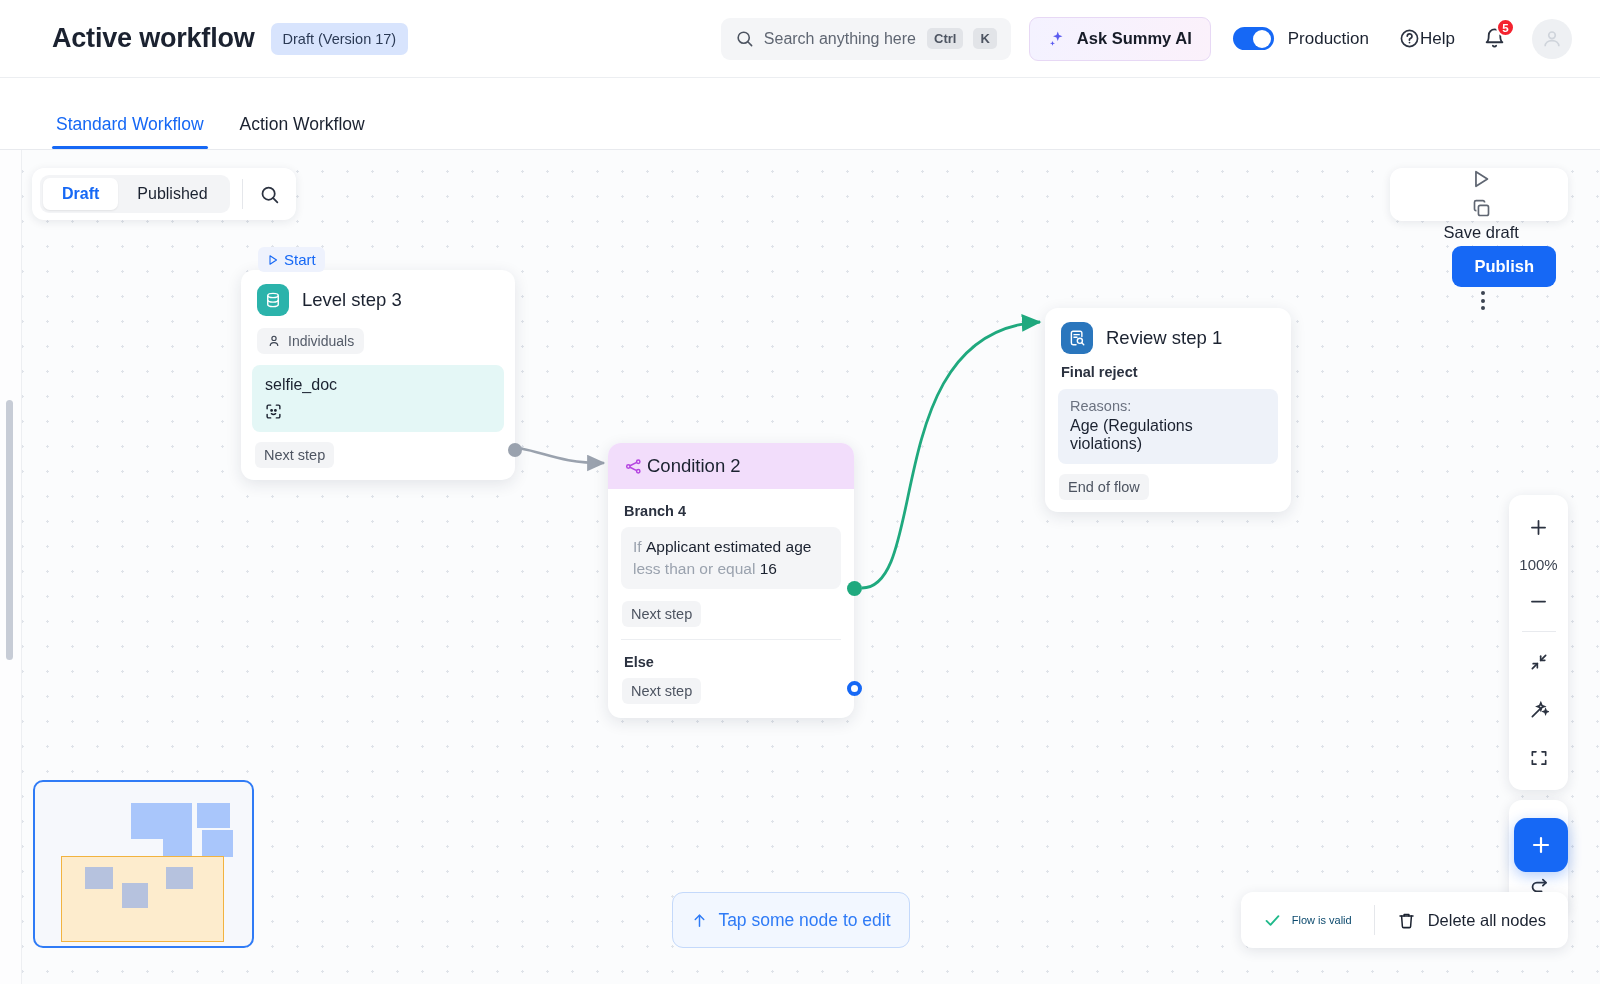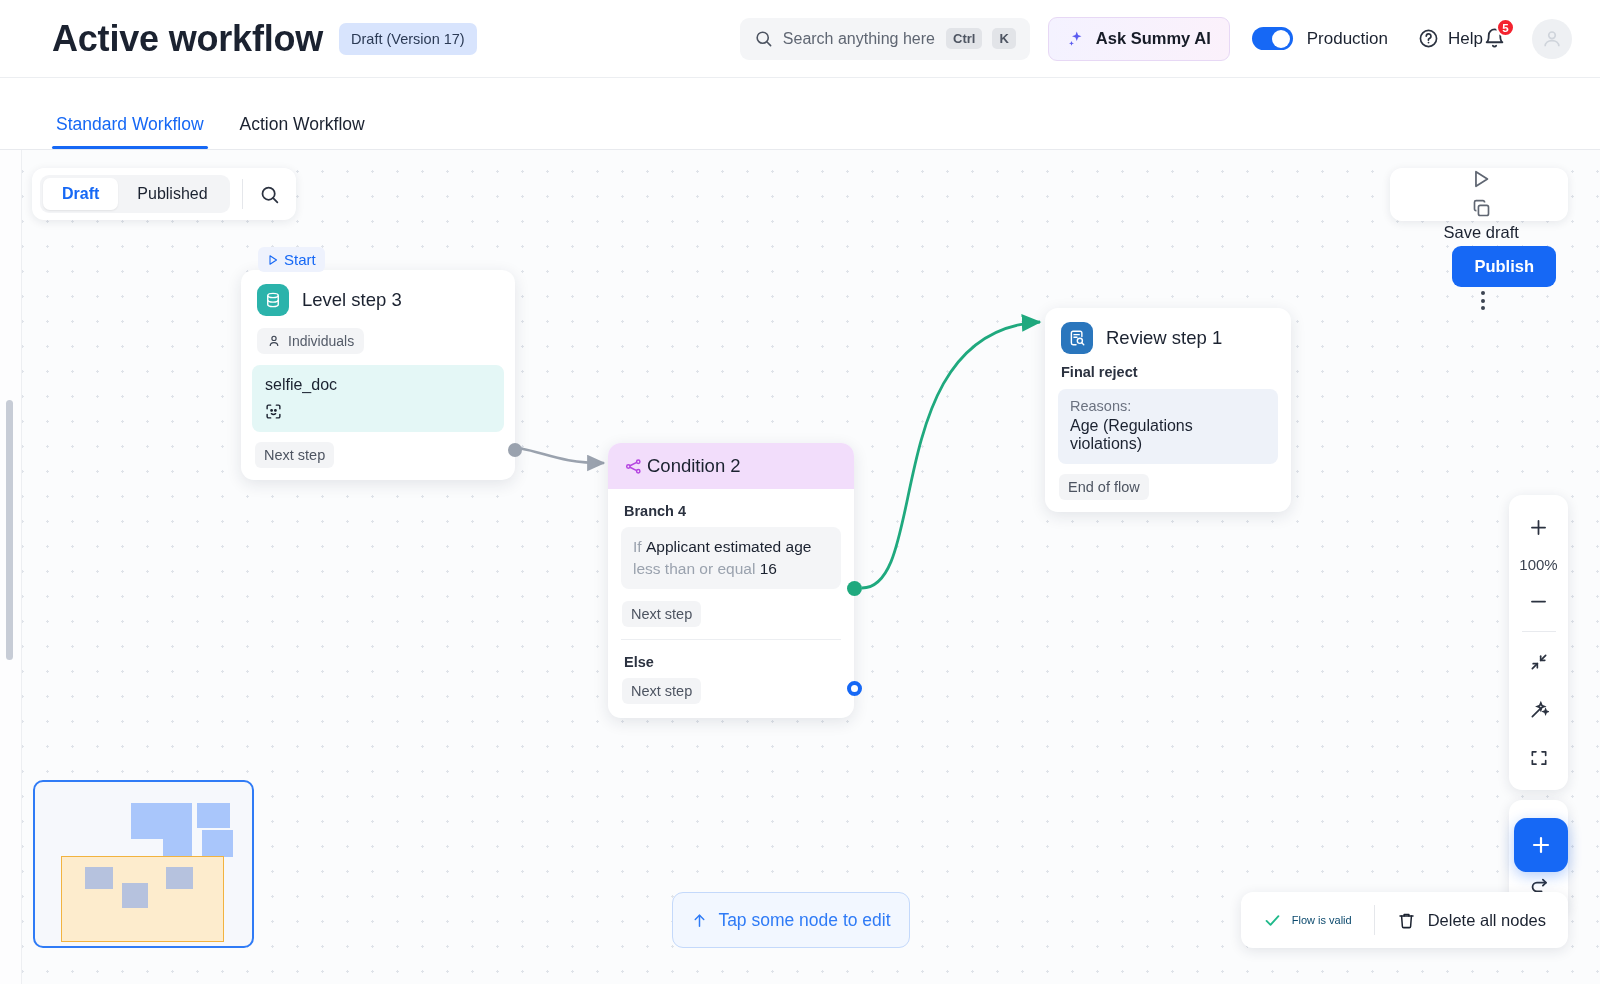--- a/index.html
+++ b/index.html
@@ -11,21 +11,21 @@
   }
   .app { position: relative; width: 1600px; height: 984px; }
 
   
   .header {
     position: absolute; top: 0; left: 0; width: 1600px; height: 78px;
     background: #fff; border-bottom: 1px solid #eceef1;
     display: flex; align-items: center; z-index: 40;
   }
   .header-left { display: flex; align-items: center; gap: 16px; margin-left: 52px; }
-  .app-title { font-size: 36px; font-weight: bold; color: #1b2230; letter-spacing: -0.2px; }
+  .app-title { font-size: 27px; font-weight: bold; color: #1b2230; letter-spacing: -0.2px; }
   .version-badge {
     background: #d8e4fd; color: #2b3a55; font-size: 14.5px; font-weight: 500;
     padding: 8px 12px; border-radius: 7px; white-space: nowrap;
   }
   .header-right {
     margin-left: auto; display: flex; align-items: center; gap: 0; margin-right: 28px;
   }
   .search-box {
     display: flex; align-items: center; gap: 10px;
     background: #f4f5f7; border-radius: 9px; height: 42px;
@@ -45,21 +45,21 @@
   .ask-ai-label { font-size: 16.5px; font-weight: bold; color: #171c28; white-space: nowrap; }
   .toggle {
     width: 41px; height: 23px; border-radius: 12px; background: #1668f5;
     position: relative; cursor: pointer; flex: none;
   }
   .toggle::after {
     content: ''; position: absolute; right: 2.5px; top: 2.5px;
     width: 18px; height: 18px; border-radius: 50%; background: #fff;
   }
   .prod-label { font-size: 17px; color: #1b2230; font-weight: 500; margin-left: 14px; margin-right: 30px; }
-  .help-wrap { display: flex; align-items: center; gap: 9px; cursor: pointer; }
+  .help-wrap { display: flex; align-items: center; margin-right: 28px; cursor: pointer; }
   .help-label { font-size: 17px; color: #1b2230; font-weight: 500; }
   .bell-wrap { position: relative; margin-right: 26px; cursor: pointer; }
   .bell-badge {
     position: absolute; top: -9px; right: -9px; background: #f4232f; color: #fff;
     font-size: 11.5px; font-weight: bold; border-radius: 50%;
     width: 19px; height: 19px; display: flex; align-items: center; justify-content: center;
     border: 2px solid #fff;
   }
   .avatar {
     width: 40px; height: 40px; border-radius: 50%; background: #eef0f3;

